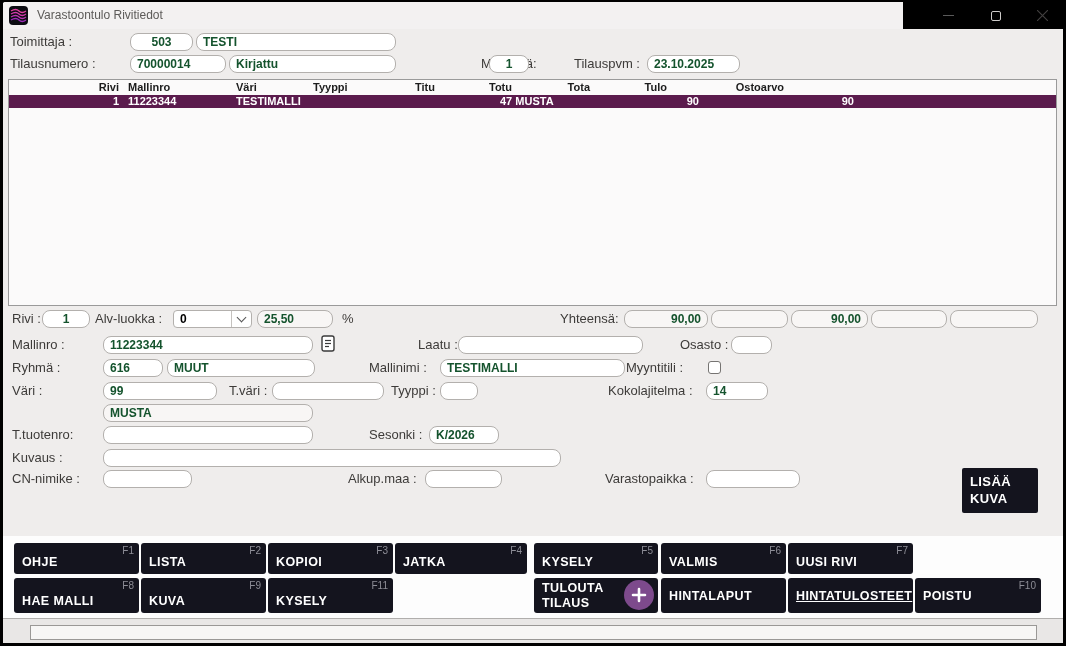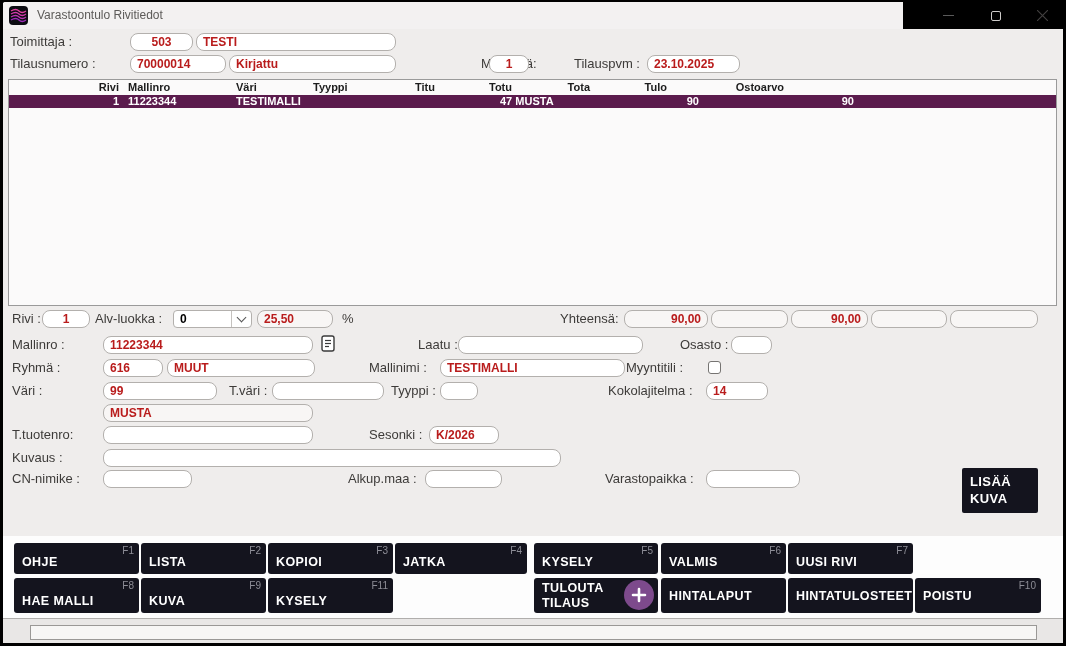--- a/index.html
+++ b/index.html
@@ -12,21 +12,21 @@
   .titlebar { position:absolute; left:3px; top:2px; width:900px; height:27px; background:#f3f1f1; }
   .app-icon { position:absolute; left:6px; top:4px; width:19px; height:19px; border-radius:4px; background:#0c0c12; }
   .title-text { position:absolute; left:34px; top:6px; font-size:12px; color:#5c5a58; }
   .win-ctl { position:absolute; top:0; width:40px; height:27px; display:flex; align-items:center; justify-content:center; }
   
   .content { position:absolute; left:3px; top:29px; width:1060px; height:589px; background:#efedec; }
   .lbl { position:absolute; font-size:13px; color:#3d3b39; line-height:18px; white-space:nowrap; }
   .inp {
     position:absolute; height:18px; border:1px solid #b3b0ad; border-radius:8px;
     background:#fff; font-family:"Liberation Sans",sans-serif; font-weight:bold;
-    font-size:12px; color:#b91c1c; padding:0 6px; outline:none;
+    font-size:12px; color:#14532d; padding:0 6px; outline:none;
   }
   .inp.center { text-align:center; }
   .inp.right { text-align:right; }
   .inp.ro { background:#f8f6f5; }
   
   .grid { position:absolute; left:5px; top:50px; width:1049px; height:227px; background:#fbfafa; border:1px solid #9a9a9a; font-size:11px; }
   .trow { display:flex; height:14px; line-height:14px; font-weight:bold; }
   .trow.head { color:#1c1c1c; height:15px; line-height:15px; }
   .trow.sel { background:#5b1b4d; color:#fff; height:13px; line-height:13px; }
   .tc { flex:none; overflow:hidden; white-space:nowrap; }
@@ -244,21 +244,21 @@
       </div>
     <div class="fbtn" style="left:531px; top:549px; width:124px; height:35px;">
       <span class="blabel two">TULOUTA TILAUS</span>
       <span class="plus-circle">
         <svg width="16" height="16" viewBox="0 0 16 16">
             <path d="M8 2 V14 M2 8 H14" stroke="#fff" stroke-width="2.6" stroke-linecap="round"></path>
           </svg>
       </span>
       </div>
     <div class="fbtn" style="left:785px; top:549px; width:125px; height:35px;">
-      <span class="blabel" style="bottom:9px;">HINTATULOSTEET</span>
+      <span class="blabel" style="bottom:9px;text-decoration:underline;">HINTATULOSTEET</span>
         <span class="fkey"></span>
       </div>
     <div class="fbtn" style="left:912px; top:549px; width:126px; height:35px;">
       <span class="blabel" style="bottom:9px;">POISTU</span>
         <span class="fkey">F10</span>
       </div>
   </div>
 
   <div class="statusbar">
     <div class="statusfield"></div>

